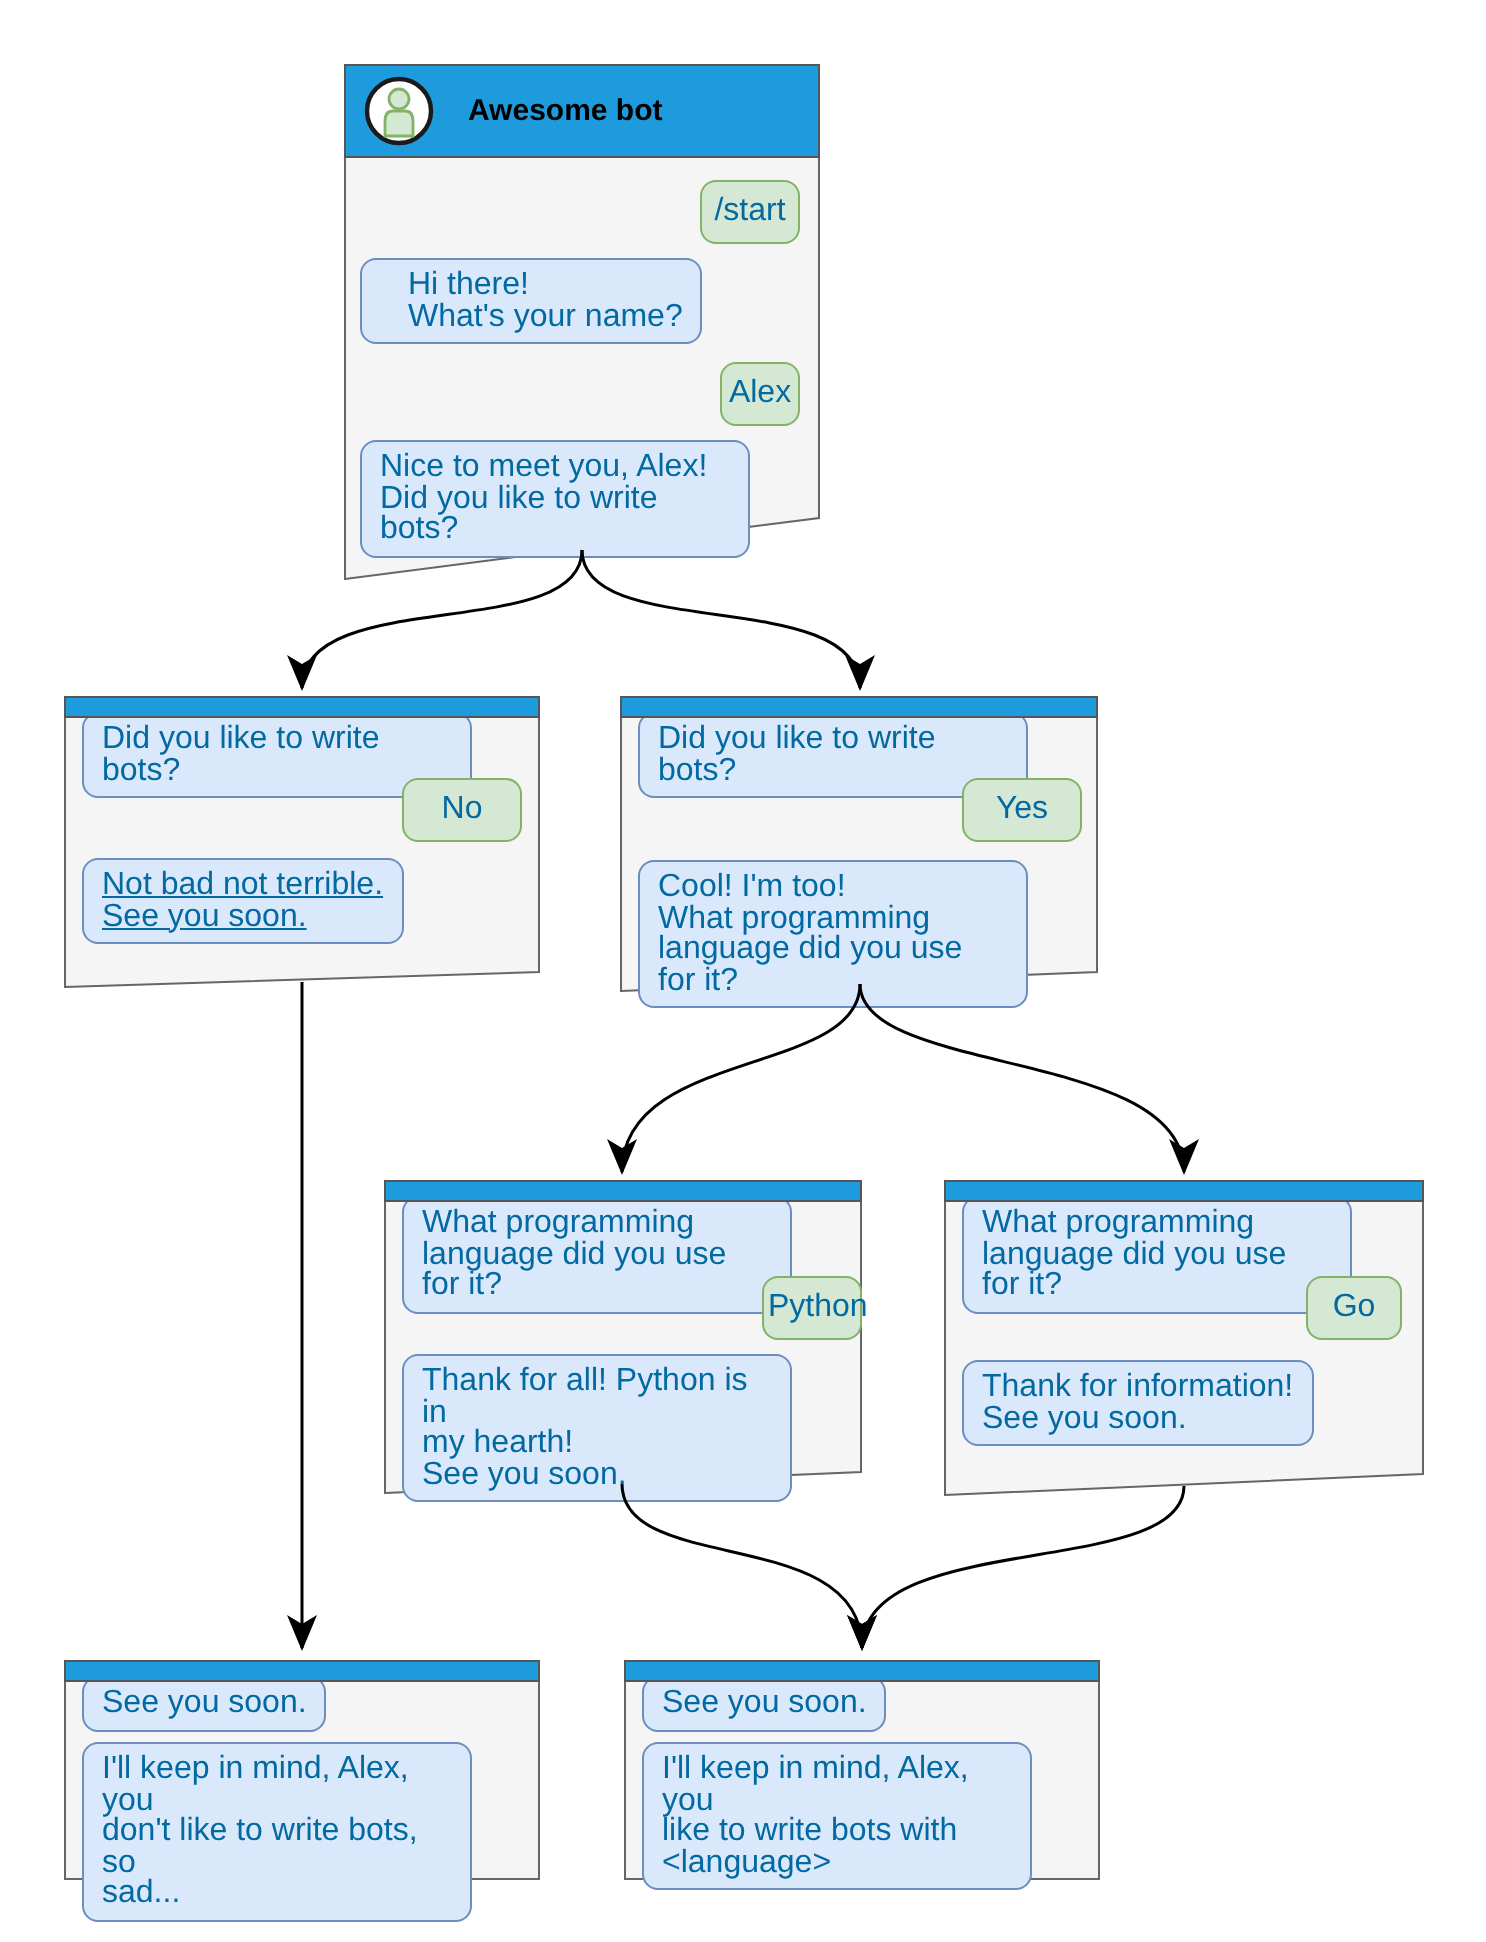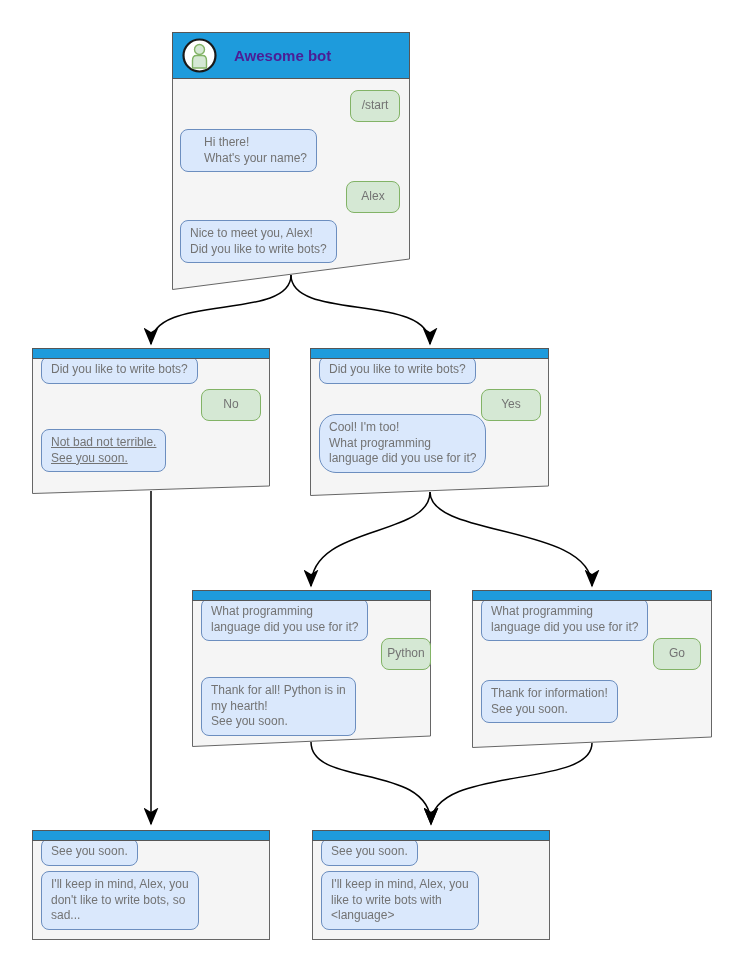--- a/index.html
+++ b/index.html
@@ -1,23 +1,23 @@
 <!DOCTYPE html>
 <html><head>
 <meta charset="utf-8">
 <style>
   html,body{margin:0;padding:0;background:#ffffff;}
   body{width:743px;height:971px;position:relative;font-family:"Liberation Sans",sans-serif;overflow:hidden;}
   .window{position:absolute;}
   .frame{position:absolute;left:0;top:0;z-index:0;}
   .rectwin{background:#f5f5f5;border:1px solid #666666;box-sizing:border-box;}
   .titlebar{position:absolute;left:0;top:0;width:100%;height:47px;background:#1e9bdc;border:1px solid #565656;box-sizing:border-box;display:flex;align-items:center;padding-left:9px;z-index:3;}
-  .titlebar .title{color:#4c1d95;font-weight:bold;font-size:15px;margin-left:17px;}
+  .titlebar .title{color:#000000;font-weight:bold;font-size:15px;margin-left:17px;}
   .minibar{position:absolute;left:0;top:0;width:100%;height:11px;background:#1e9bdc;border:1px solid #565656;box-sizing:border-box;z-index:3;}
-  .bubble{position:absolute;font-size:12px;line-height:15.5px;white-space:pre-line;border-radius:8px;padding:5px 9px;z-index:2;color:#737373;width:max-content;max-width:175px;}
+  .bubble{position:absolute;font-size:16px;line-height:15.5px;white-space:pre-line;border-radius:8px;padding:5px 9px;z-index:2;color:#0369a1;width:max-content;max-width:175px;}
   .bubble.bot{background:#dae8fc;border:1px solid #6c8ebf;}
   .bubble.user{background:#d5e8d4;border:1px solid #82b366;text-align:center;padding:7px 2px;box-sizing:border-box;}
   .connectors{position:absolute;left:0;top:0;z-index:4;pointer-events:none;}
   .avatar{flex:0 0 auto;display:block;}
 </style>
 </head>
 <body>
 
 <div class="window" style="left:172px;top:32px;width:238px;height:258px;">
   <svg class="frame" width="238" height="258">
@@ -34,21 +34,21 @@
       <g clip-path="url(#avclip)">
         <circle cx="17.5" cy="11.5" r="5" fill="#d5e8d4" stroke="#82b366" stroke-width="1.4"></circle>
         <path d="M10.5,30 L10.5,22.5 Q10.5,17.5 14.5,17.5 L20.5,17.5 Q24.5,17.5 24.5,22.5 L24.5,30 Z" fill="#d5e8d4" stroke="#82b366" stroke-width="1.4"></path>
       </g>
     </svg>
     <span class="title">Awesome bot</span>
   </div>
   <div class="bubble user" style="top:58px;right:10px;width:50px;">/start</div>
   <div class="bubble bot" style="top:97px;left:8px;padding-left:23px;">Hi there!
 What's your name?</div>
-  <div class="bubble user" style="top:149px;right:10px;width:54px;">Alex</div>
+  <div class="bubble user" style="top:149px;right:10px;width:40px;">Alex</div>
   <div class="bubble bot" style="top:188px;left:8px;">Nice to meet you, Alex!
 Did you like to write bots?</div>
 </div>
 
 <div class="window" style="left:32px;top:348px;width:238px;height:146px;">
   <svg class="frame" width="238" height="146">
     <polygon points="0.5,0.5 237.5,0.5 237.5,138 0.5,145.5" fill="#f5f5f5" stroke="#666666" stroke-width="1"></polygon>
   </svg>
   <div class="minibar"></div>
   <div class="bubble bot" style="top:8px;left:9px;">Did you like to write bots?</div>
@@ -57,21 +57,21 @@
 See you soon.</div>
 </div>
 
 <div class="window" style="left:310px;top:348px;width:239px;height:148px;">
   <svg class="frame" width="239" height="148">
     <polygon points="0.5,0.5 238.5,0.5 238.5,138 0.5,147.5" fill="#f5f5f5" stroke="#666666" stroke-width="1"></polygon>
   </svg>
   <div class="minibar"></div>
   <div class="bubble bot" style="top:8px;left:9px;">Did you like to write bots?</div>
   <div class="bubble user" style="top:41px;right:8px;width:60px;">Yes</div>
-  <div class="bubble bot" style="top:66px;left:9px;border-radius:17px;">Cool! I'm too!
+  <div class="bubble bot" style="top:82px;left:9px;">Cool! I'm too!
 What programming
 language did you use for it?</div>
 </div>
 
 <div class="window" style="left:192px;top:590px;width:239px;height:157px;">
   <svg class="frame" width="239" height="157">
     <polygon points="0.5,0.5 238.5,0.5 238.5,146 0.5,156.5" fill="#f5f5f5" stroke="#666666" stroke-width="1"></polygon>
   </svg>
   <div class="minibar"></div>
   <div class="bubble bot" style="top:8px;left:9px;">What programming

